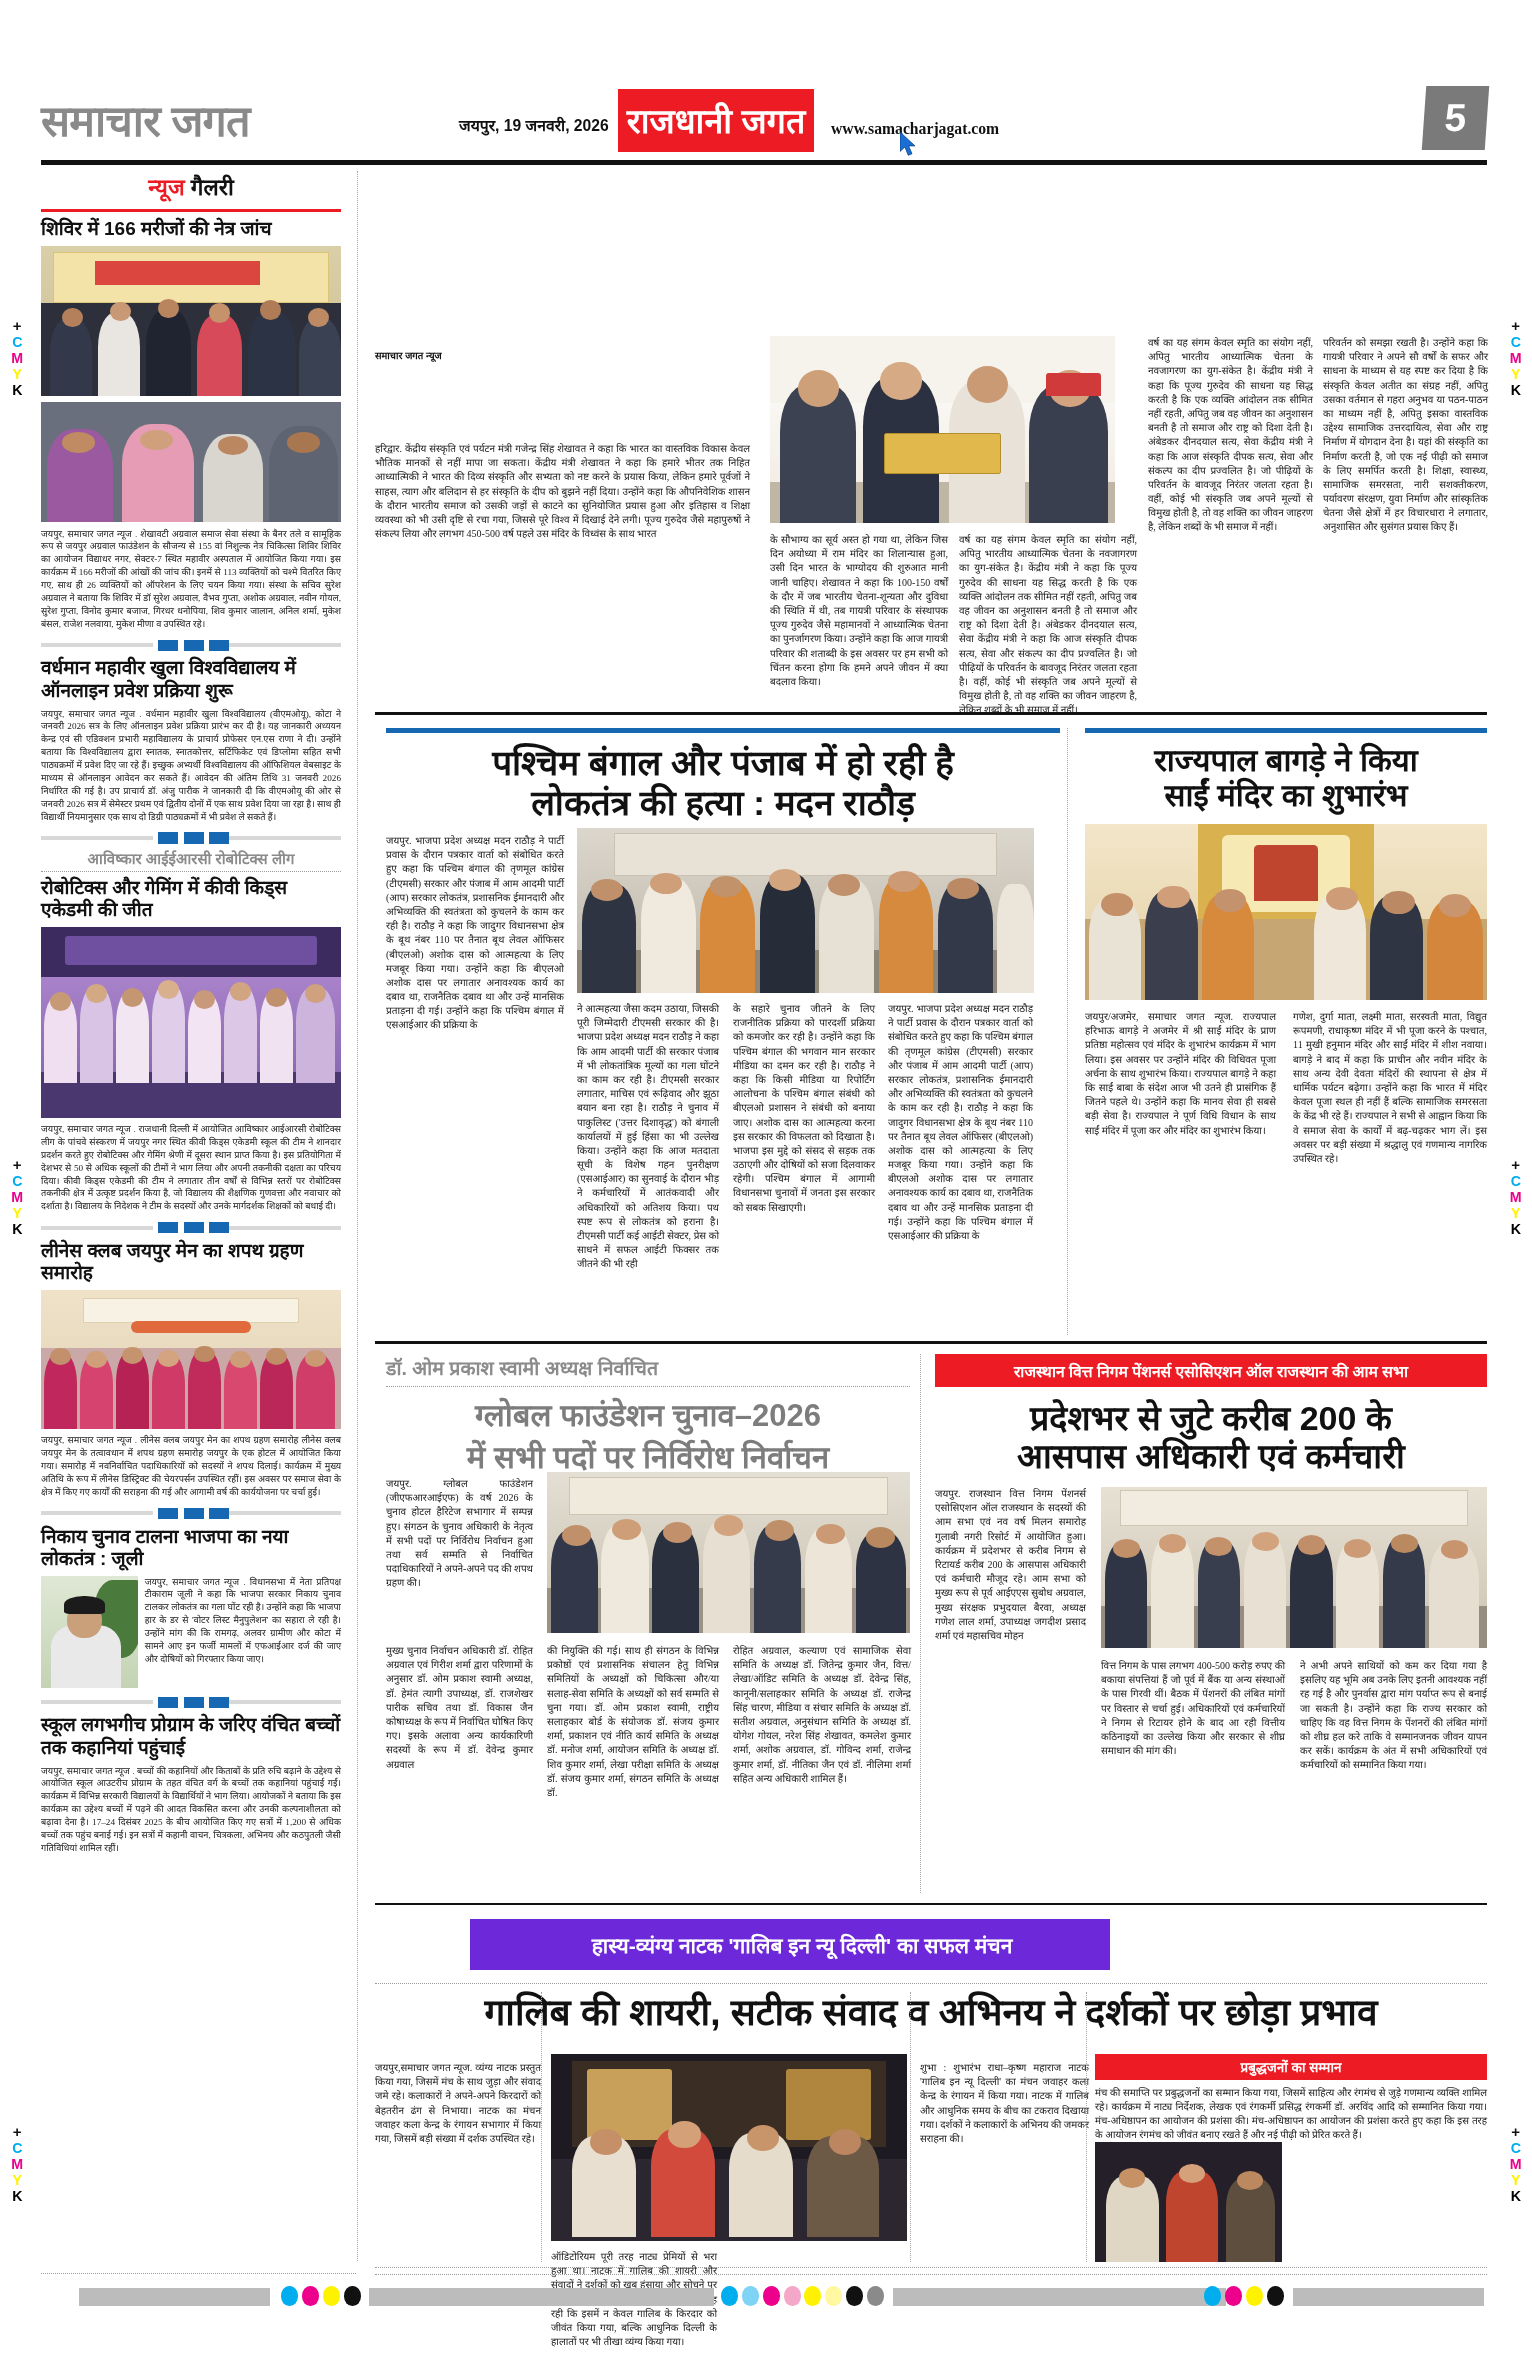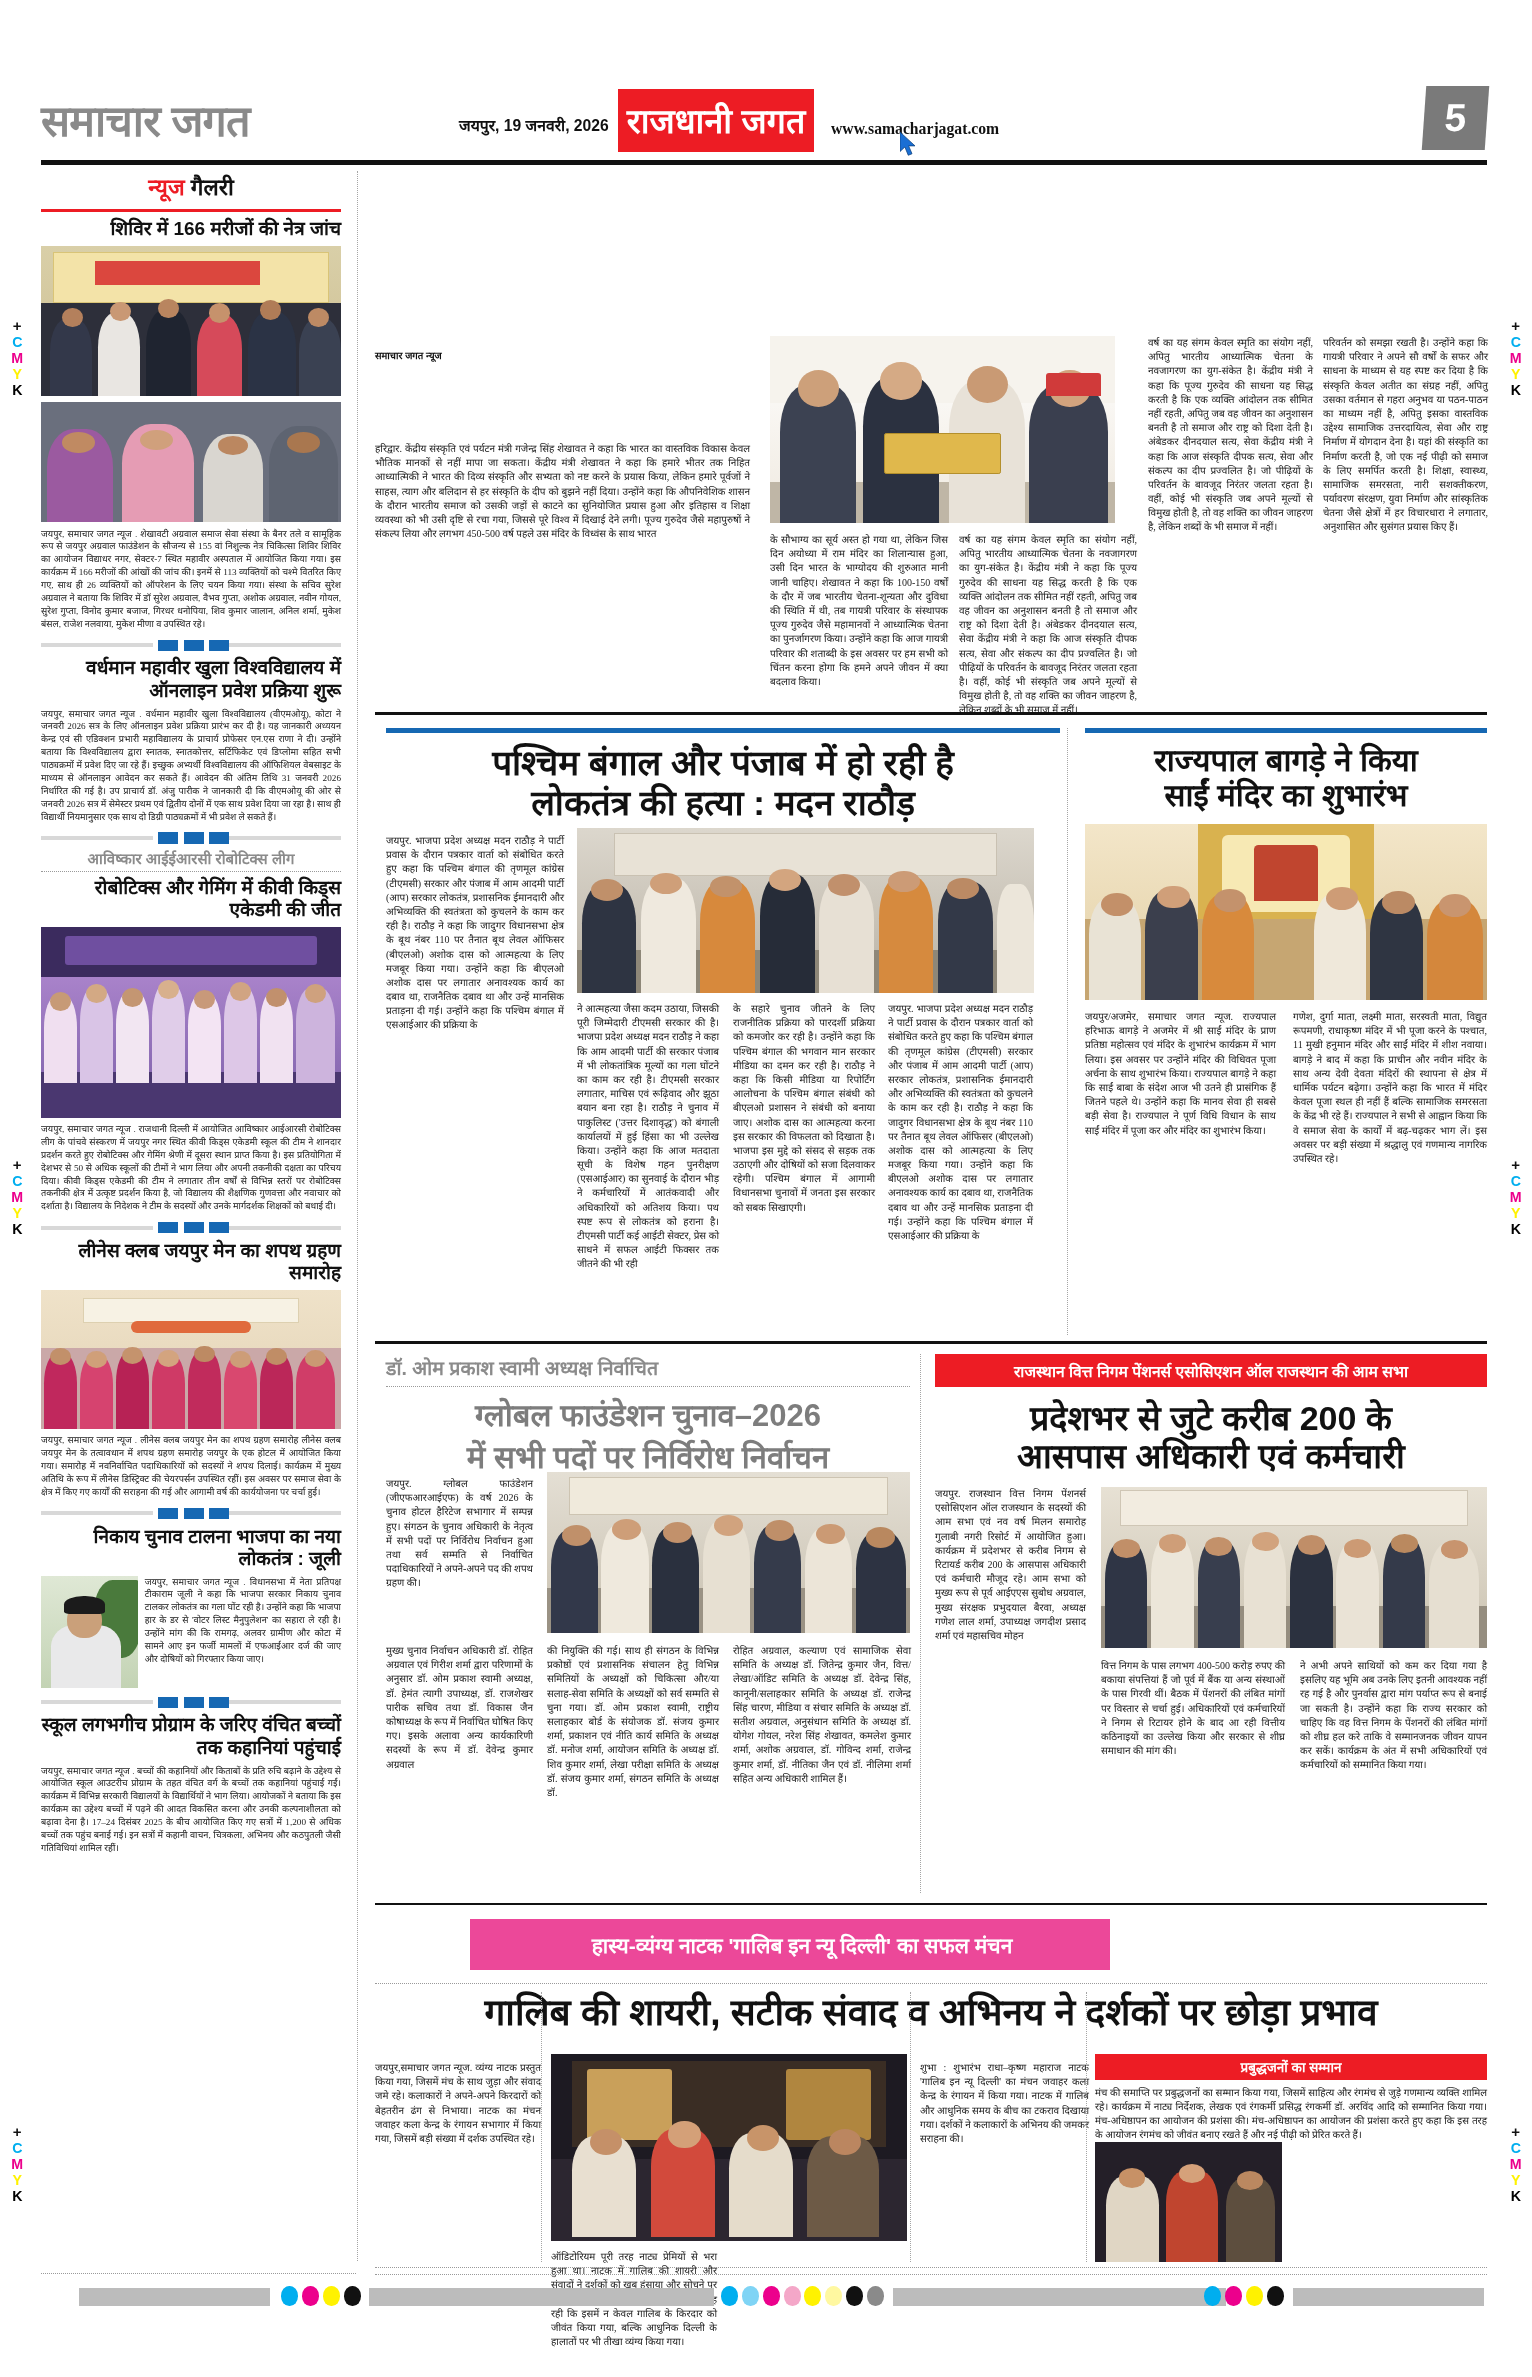--- a/index.html
+++ b/index.html
@@ -43,41 +43,41 @@
   .body-text { color:#1a1a1a; font-size:10px; line-height:1.42; text-align:justify;
                font-family:"Liberation Serif", serif; }
 
   .dotrule { border-top:1.5px dotted #9a9a9a; }
 
   
   .sidebar { position:absolute; left:41px; top:171px; width:300px; }
   .sb-news-gallery { text-align:center; font-size:22.5px; font-weight:bold; color:#111; padding-bottom:3.7px;}
   .sb-news-gallery .red { color:#ED1C24; }
   .sb-redrule { height:3px; background:#ED1C24; margin:3px 0 6.7px; }
-  .sb-hd { text-align:right; font-size:19px; font-weight:bold; color:#111; line-height:1.16; }
+  .sb-hd { text-align:left; font-size:19px; font-weight:bold; color:#111; line-height:1.16; }
   .sb-kicker { text-align:center; font-size:15px; font-weight:bold; color:#8b8b8b; line-height:1.2; }
   .sb-photo { width:100%; margin:6px 0 5.2px; display:block; }
   .sb-text { font-size:9.2px; line-height:1.4; text-align:justify; color:#1a1a1a;
              font-family:"Liberation Serif", serif; }
   .sq-sep { display:flex; align-items:center; gap:0; margin:9px 0 6.7px; }
   .sq-sep .line { flex:1; height:3.7px; background:#d8d8d8; }
   .sq-sep .sq { width:20px; height:11.2px; background:#1668b3; margin-left:5.2px; }
 
   
   .ph { position:relative; overflow:hidden; background:#c9c6c0; }
 
   
   .vdiv { position:absolute; width:0; border-left:1.5px dotted #a5a5a5; }
   .hline { position:absolute; background:#111; }
   .blueline { position:absolute; background:#1668b3; }
 
   
   .redbanner { background:#ED1C24; color:#fff; font-weight:bold; display:flex;
                align-items:center; justify-content:center; }
-  .bluebanner { background:#ec4899; color:#fff; font-weight:bold; display:flex;
+  .bluebanner { background:#6d28d9; color:#fff; font-weight:bold; display:flex;
                 align-items:center; justify-content:center;padding-left:24px; }
 
   
   .cbar { position:absolute; height:18px; background:#bcbcbc; }
   .dot { position:absolute; width:16.5px; height:19.5px; border-radius:50%; }
 
   .bullet-sq { width:14.2px; height:14.2px; background:#ED1C24; display:inline-block;
                vertical-align:top; margin-right:6.7px; margin-top:4.5px; }
 </style>
 </head>

